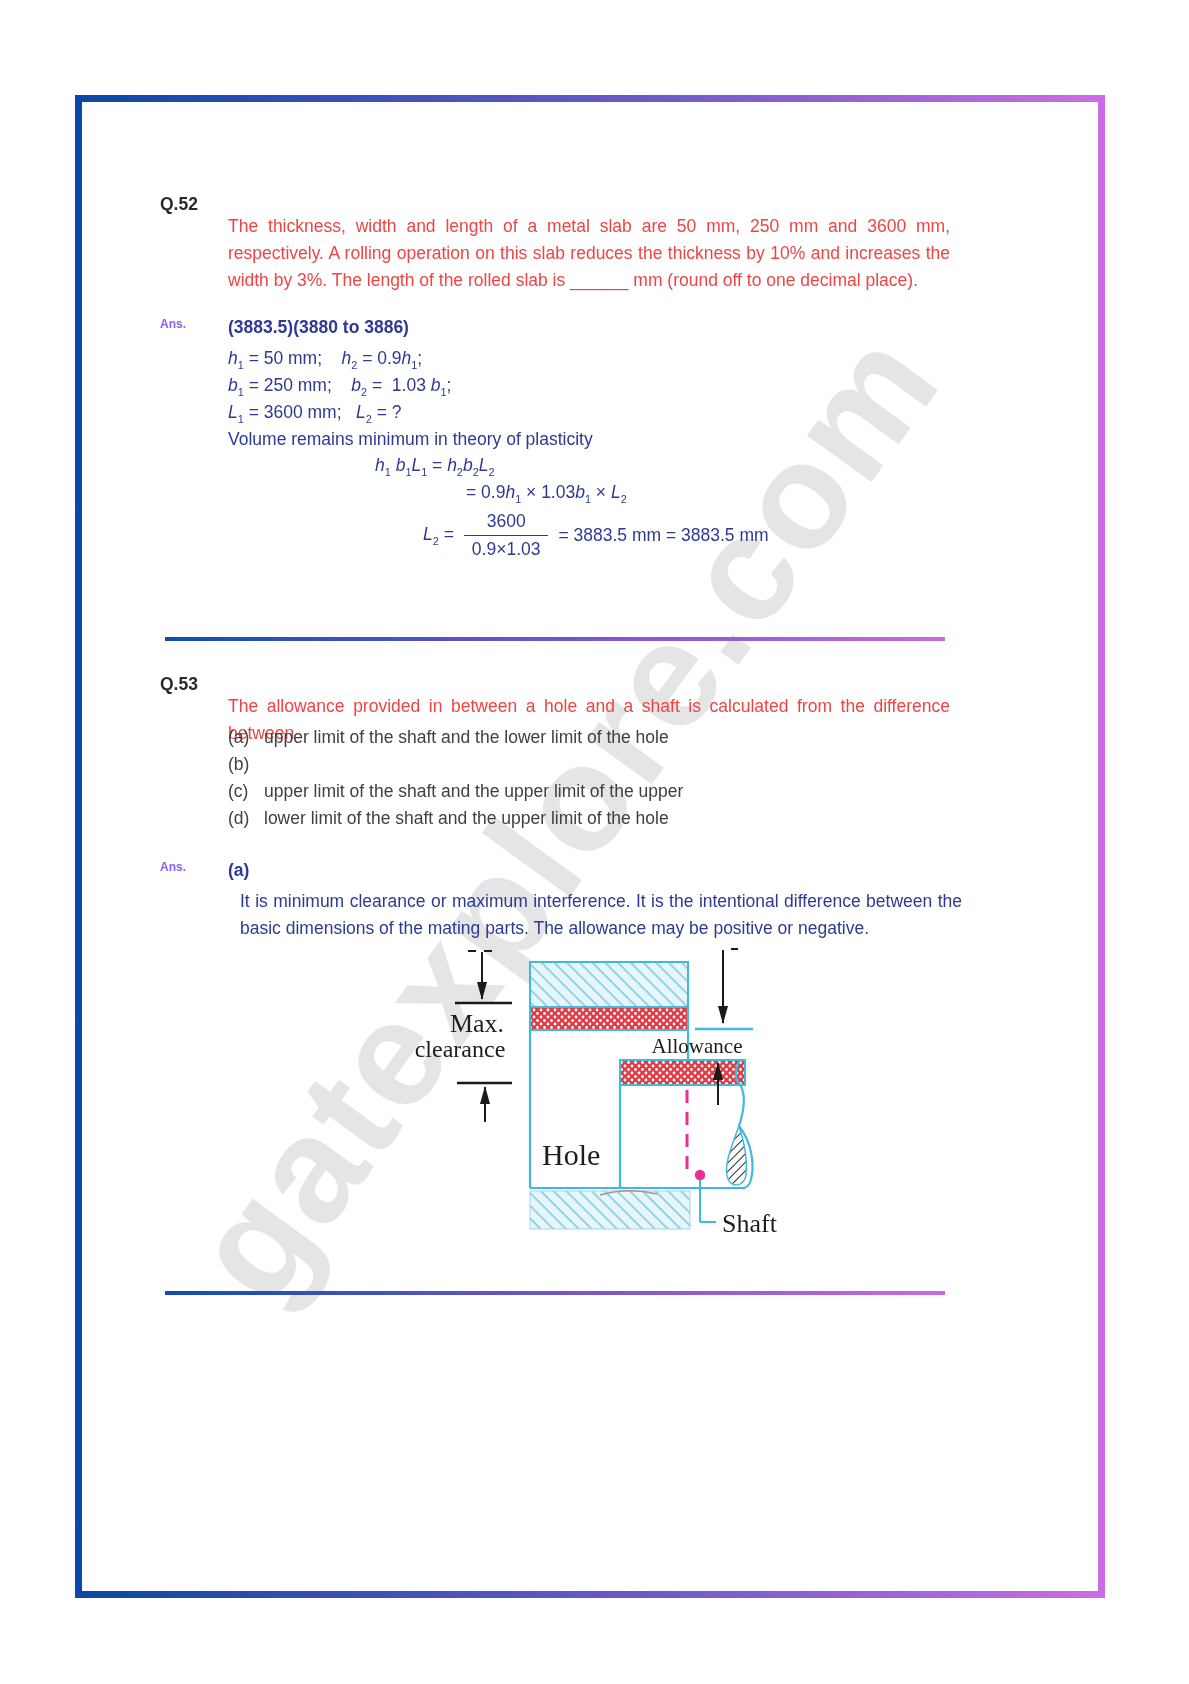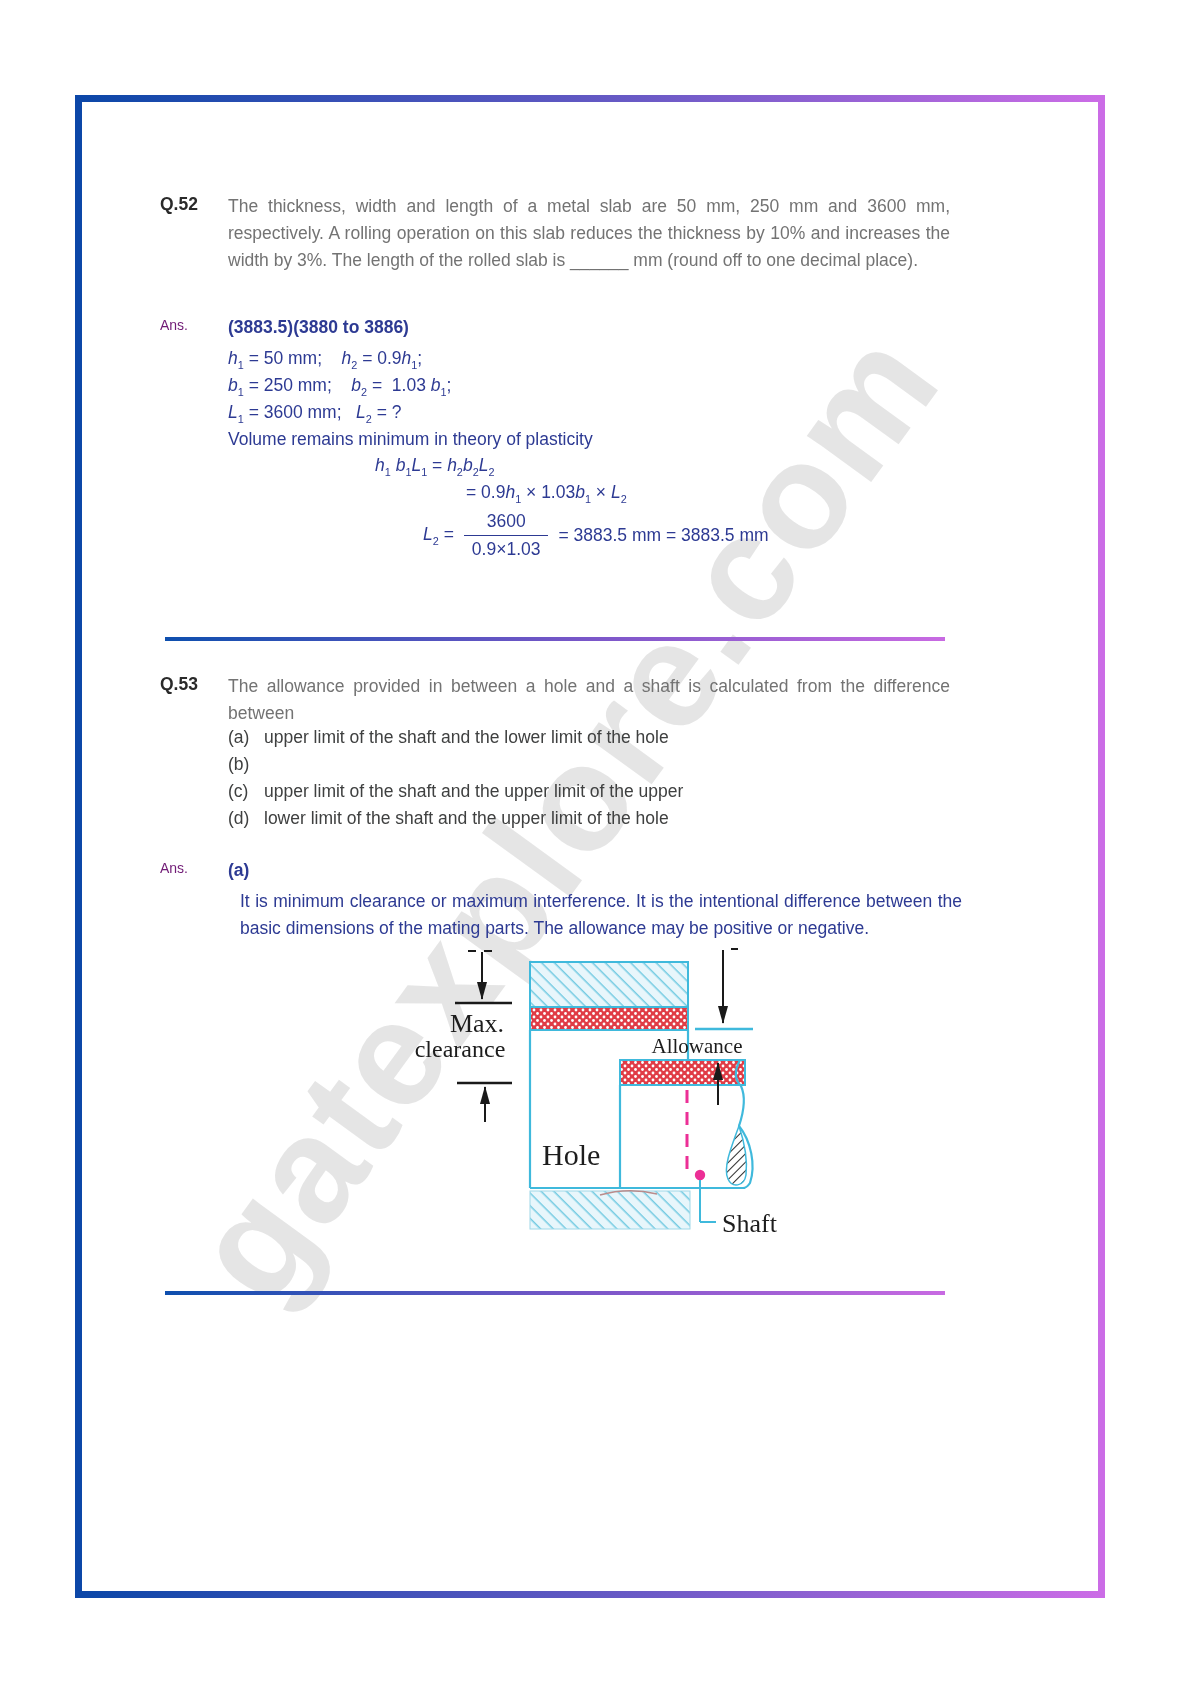--- a/index.html
+++ b/index.html
@@ -15,22 +15,22 @@
     position:absolute; left:-35px; top:720px; width:1200px; height:190px;
     display:flex; align-items:center; justify-content:center;
     transform:rotate(-54deg);
     font-size:150px; font-weight:700; letter-spacing:3px;
     color:#c2c2c2; opacity:0.42; white-space:nowrap; z-index:1;
     font-family:"Liberation Sans", sans-serif;
   }
   .content { position:absolute; left:0; top:0; width:100%; height:100%; z-index:2; }
   .abs { position:absolute; }
   .qlabel { font-weight:700; color:#2a2a2a; font-size:17.5px; }
-  .qtext { color:#737373; font-size:17.5px; line-height:26.8px; text-align:justify; }
-  .anslabel { font-weight:400; color:#701a75; font-size:14px; }
+  .qtext { color:#ef4444; font-size:17.5px; line-height:26.8px; text-align:justify;margin-top:20px; }
+  .anslabel { font-weight:700; color:#8b5cf6; font-size:12px; }
   .anskey { font-weight:700; color:#2d3a93; font-size:17.5px; }
   .blue  { color:#2d3a93; font-size:17.5px; line-height:27px; }
   .opt-row { display:flex; color:#3f4040; font-size:17.5px; }
   .opt-key { width:36px; flex:0 0 36px; }
   .divider { height:4px; background:linear-gradient(90deg,#0e4fae 0%, #7b57c9 55%, #c86ae2 100%); }
   .frac-row { display:flex; align-items:center; gap:10px; color:#2d3a93; font-size:17.5px;margin-left:6px; }
   .frac { text-align:center; }
   .frac .num { padding:0 8px 3px; display:block; }
   .frac .den { padding:3px 8px 0; display:block; border-top:1.8px solid #2d3a93; }
   sub { font-size:0.62em; }

